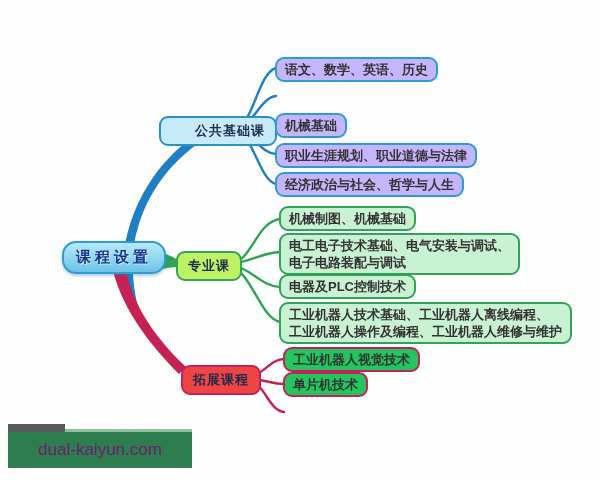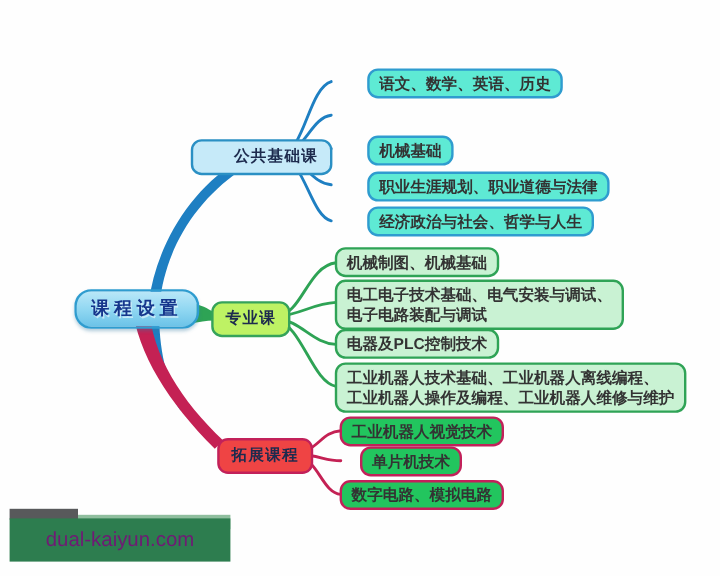--- a/index.html
+++ b/index.html
@@ -9,21 +9,21 @@
   }
   svg.links{position:absolute;left:0;top:0;z-index:1;}
   .node{
     position:absolute;z-index:3;box-sizing:border-box;white-space:nowrap;
     border-radius:9px;font-weight:bold;color:#333;
   }
   
   .leaf{font-size:13px;line-height:19px;padding:1px 8px;border:2px solid;}
   .leaf.two{line-height:17px;padding:2px 8px;}
   .leaf span{display:block;}
-  .leaf.blue{background:#5eead4;border-color:#2f9ccf;margin-left:31px;}
+  .leaf.blue{background:#c4b5fd;border-color:#2f9ccf;}
   .leaf.green{background:#c9f2d3;border-color:#2fa356;}
   .leaf.red{background:#22c55e;border-color:#c2215a;}
   
   .branch{
     font-size:13px;line-height:20px;padding:3px 10px;border:2px solid;
     font-family:"DejaVu Serif", serif;color:#1d2b4e;letter-spacing:1px;
   }
   .branch.blue{background:#c6eaf9;border-color:#2b90c4;padding-left:34px;}
   .branch.green{background:#bef264;border-color:#35a35a;}
   .branch.red{background:#ef4444;border-color:#c2215a;}
@@ -109,25 +109,22 @@
       <span>电器及PLC控制技术</span>
     </div>
   <div class="node leaf green two" style="left:279px;top:302px;">
     <span>工业机器人技术基础、工业机器人离线编程、</span>
     <span>工业机器人操作及编程、工业机器人维修与维护</span>
   </div>
 
   <div class="node leaf red" style="left:283px;top:347px;">
       <span>工业机器人视觉技术</span>
     </div>
-  <div class="node leaf red" style="left:300px;top:372px;">
+  <div class="node leaf red" style="left:283px;top:372px;">
       <span>单片机技术</span>
-    </div>
-  <div class="node leaf red" style="left:283px;top:400px;">
-      <span>数字电路、模拟电路</span>
     </div>
 
   <div class="wm-graybar"></div>
   <div class="wm-strip"></div>
   <div class="wm-box"></div>
   <div class="wm-text">dual-kaiyun.com</div>
 
 </div>
 
 </body></html>

